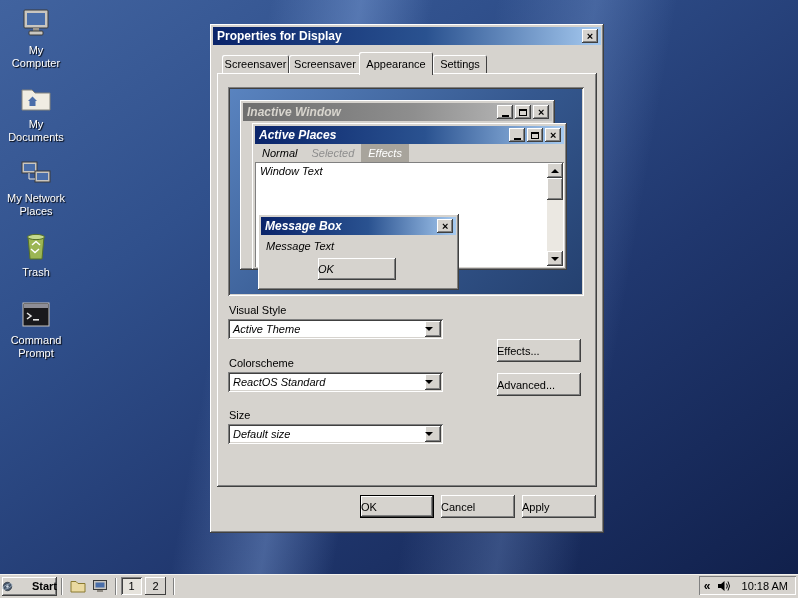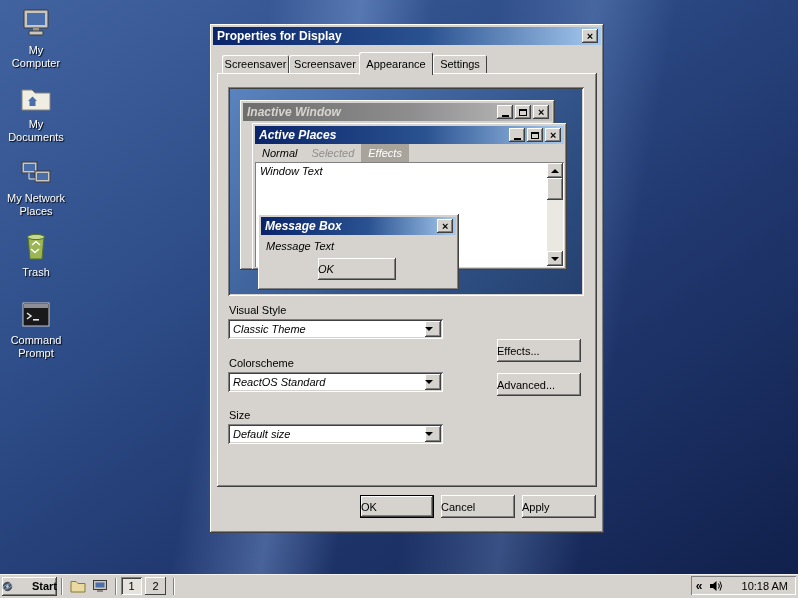--- a/index.html
+++ b/index.html
@@ -52,21 +52,21 @@
   
   .taskbar { position:absolute; left:0; right:0; bottom:0; height:24px; background:#d6d3ce; box-shadow: inset 0 1px 0 #f4f2ee; display:flex; align-items:center; padding:0 2px; z-index:50; }
   .start-btn { width:55px; height:19px; font-weight:bold; gap:19px; }
   .tb-sep { width:2px; height:17px; border-left:1px solid #808080; border-right:1px solid #ffffff; margin:0 4px; }
   .ql-btn { width:22px; height:19px; display:flex; align-items:center; justify-content:center; }
   .pager { width:21px; height:18px; margin-right:3px; display:flex; align-items:center; justify-content:center; }
   .pager-active { background:#e6e3dc; box-shadow: inset 1px 1px 0 #808080, inset -1px -1px 0 #ffffff, inset 2px 2px 0 #404040; }
   .pager-idle { background:#d6d3ce; box-shadow: inset -1px -1px 0 #404040, inset 1px 1px 0 #ffffff; }
   .tray { position:absolute; right:2px; top:2px; height:19px; display:flex; align-items:center; box-shadow: inset 1px 1px 0 #808080, inset -1px -1px 0 #ffffff; padding:0 8px 0 5px; gap:6px; }
   .chevrons { font-weight:bold; font-size:12px; line-height:12px; }
-  .clock { margin-left:12px; white-space:nowrap; }
+  .clock { margin-left:4px; white-space:nowrap; }
 </style>
 </head>
 <body>
 
 <div class="screen">
 
   <div class="desk-icon" style="top:84px">
     <svg width="34" height="30" viewBox="0 0 34 30">
       <path d="M3 6 L13 6 L16 9 L31 9 L31 26 L3 26 Z" fill="#f0ede2" stroke="#84847c"></path>
       <path d="M9 17 L13.5 12.5 L18 17 Z" fill="#4a6ea9"></path>
@@ -205,21 +205,21 @@
         </div>
         <span class="abs" style="left:8px;top:26px">Message Text</span>
         <div class="abs btn" style="left:60px;top:44px;width:78px;height:22px">
           <span>OK</span>
         </div>
       </div>
     </div>
 
     <span class="label" style="left:19px;top:280px">Visual Style</span>
     <div class="abs sunken combo-field" style="left:18px;top:295px;width:215px;height:20px">
-      <span class="combo-text">Classic Theme</span>
+      <span class="combo-text">Active Theme</span>
       <div class="combo-btn btn">
           <span class="tri-down"></span>
         </div>
     </div>
     <div class="abs btn" style="left:287px;top:315px;width:84px;height:23px">
       <span>Effects...</span>
     </div>
 
     <span class="label" style="left:19px;top:333px">Colorscheme</span>
     <div class="abs sunken combo-field" style="left:18px;top:348px;width:215px;height:20px">

